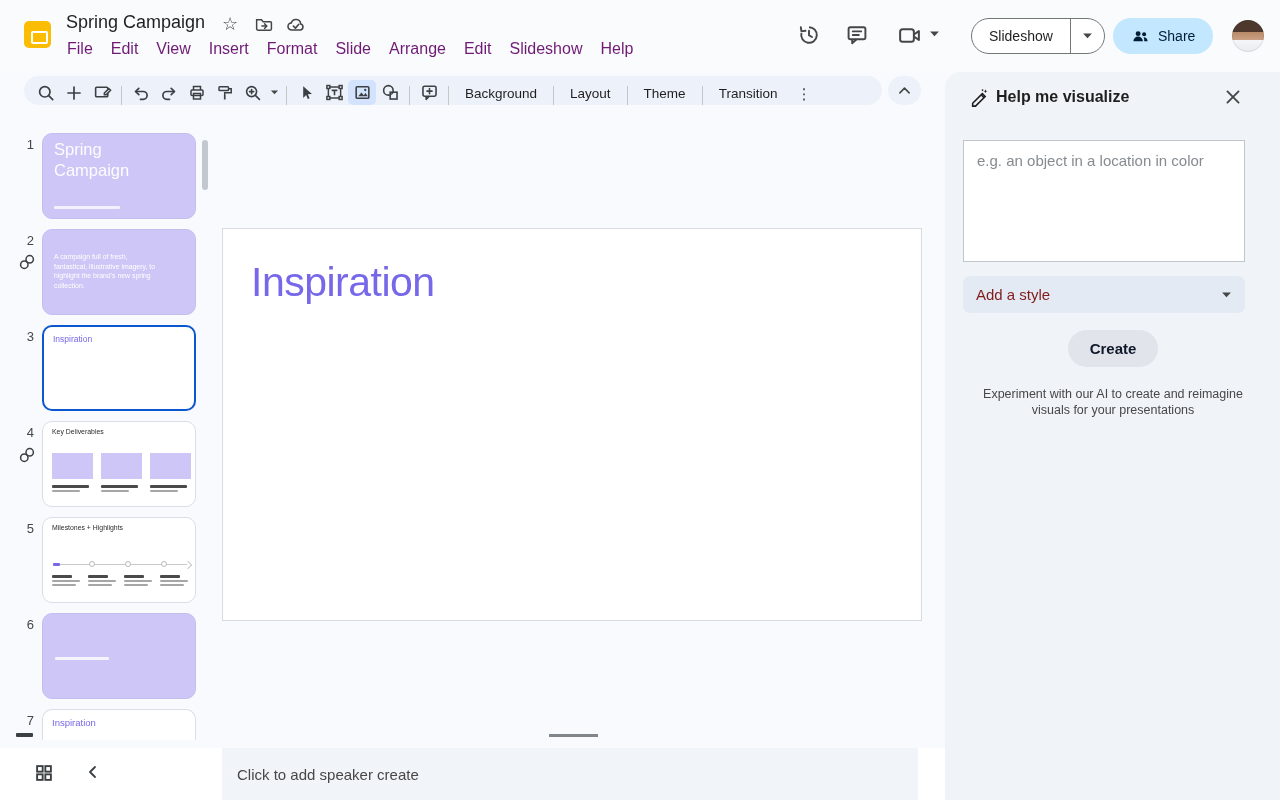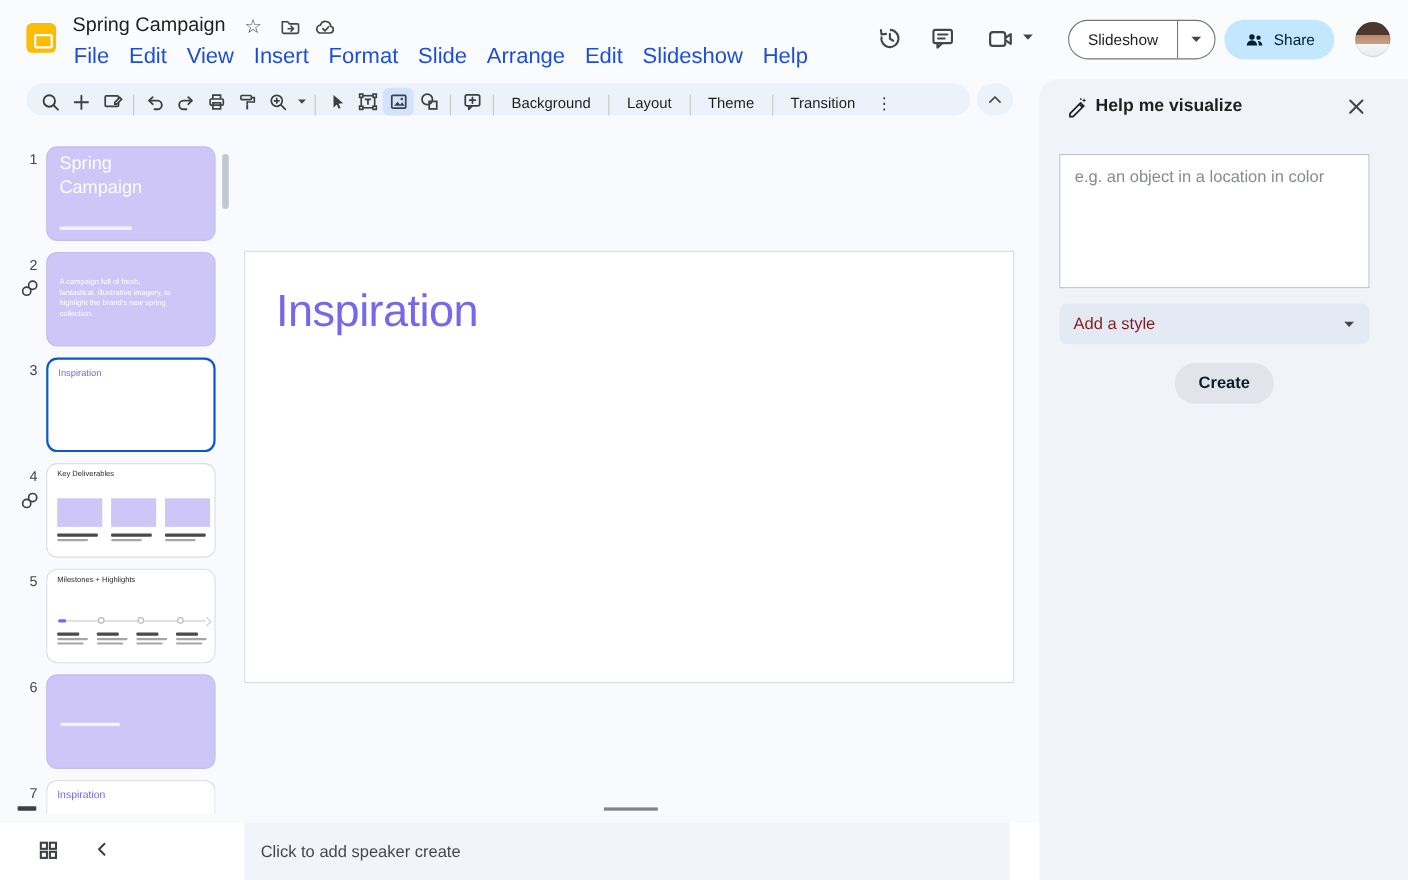--- a/index.html
+++ b/index.html
@@ -12,21 +12,21 @@
   
   .header { position:absolute; left:0; top:0; width:1280px; height:72px; background:#f9fbfd; }
   .slides-logo { position:absolute; left:24px; top:21px; width:27px; height:27px; background:#fbbc04; border-radius:5px; }
   .slides-logo::before { content:""; position:absolute; left:7px; top:10px; width:13px; height:9px; border:2.4px solid #fff; border-radius:2px; }
   .doc-title { position:absolute; left:66px; top:12px; font-size:18px; color:#1f1f1f; }
   .title-icon { position:absolute; top:15px; cursor:pointer; }
   .star-icon { left:222px; font-size:18px; color:#444746; line-height:18px; }
   .folder-icon { left:254px; }
   .cloud-icon { left:286px; }
   .menubar { position:absolute; left:58px; top:37px; display:flex; }
-  .menu-item { font-size:20px; color:#1d4ed8; padding:3px 9px; border-radius:6px; cursor:pointer; }
+  .menu-item { font-size:16px; color:#701a75; padding:3px 9px; border-radius:6px; cursor:pointer; }
 
   .hdr-right-icon { position:absolute; top:23px; cursor:pointer; }
   .slideshow-btn { position:absolute; left:971px; top:18px; height:36px; display:flex; align-items:stretch; border:1px solid #747775; border-radius:18px; background:#fff; overflow:hidden; }
   .slideshow-main { display:flex; align-items:center; padding:0 17px; font-size:14px; color:#1f1f1f; cursor:pointer; border-right:1px solid #747775; }
   .slideshow-caret { display:flex; align-items:center; padding:0 11px; cursor:pointer; }
   .share-btn { position:absolute; left:1113px; top:18px; height:36px; border-radius:18px; background:#c2e7ff; display:flex; align-items:center; gap:8px; padding:0 18px; cursor:pointer; }
   .share-label { font-size:14px; font-weight:400; color:#001d35;text-align:center; }
   .avatar { position:absolute; left:1232px; top:20px; width:32px; height:32px; border-radius:50%; overflow:hidden; background:linear-gradient(180deg,#4e382e 0%,#4e382e 38%,#b98a68 38%,#caa084 62%,#f4f6f8 62%,#e8ecef 100%); box-shadow:0 0 0 1px rgba(0,0,0,.08) inset; cursor:pointer; }
 
   
@@ -393,13 +393,14 @@
   <textarea class="prompt-box" placeholder="e.g. an object in a location in color" style=""></textarea>
   <div class="style-select">
     <span class="style-label">Add a style</span>
     <span class="ic">
       <svg width="11" height="8" viewBox="0 0 10 7">
           <path d="M1 1.2l4 4.3 4-4.3z" fill="#444746"></path>
         </svg>
     </span>
   </div>
   <button class="create-btn">Create</button>
+  <div class="panel-caption">Experiment with our AI to create and reimagine visuals for your presentations</div>
 </div>
 
 </body></html>

